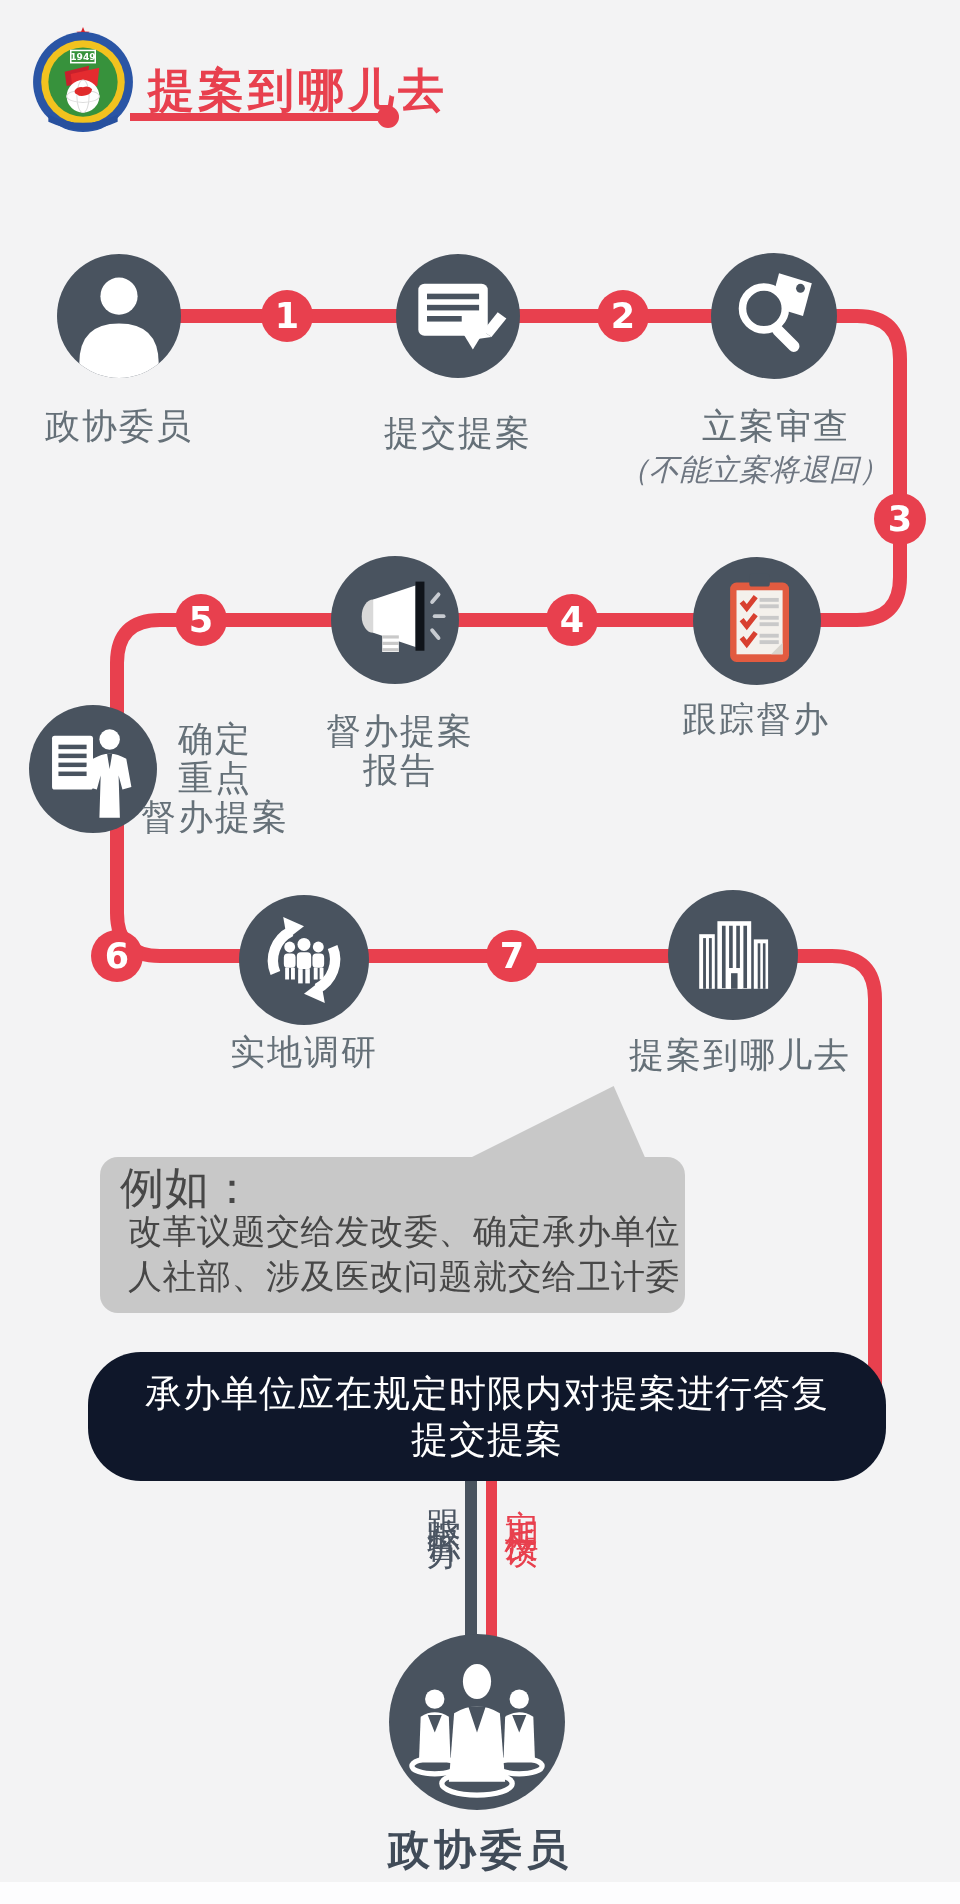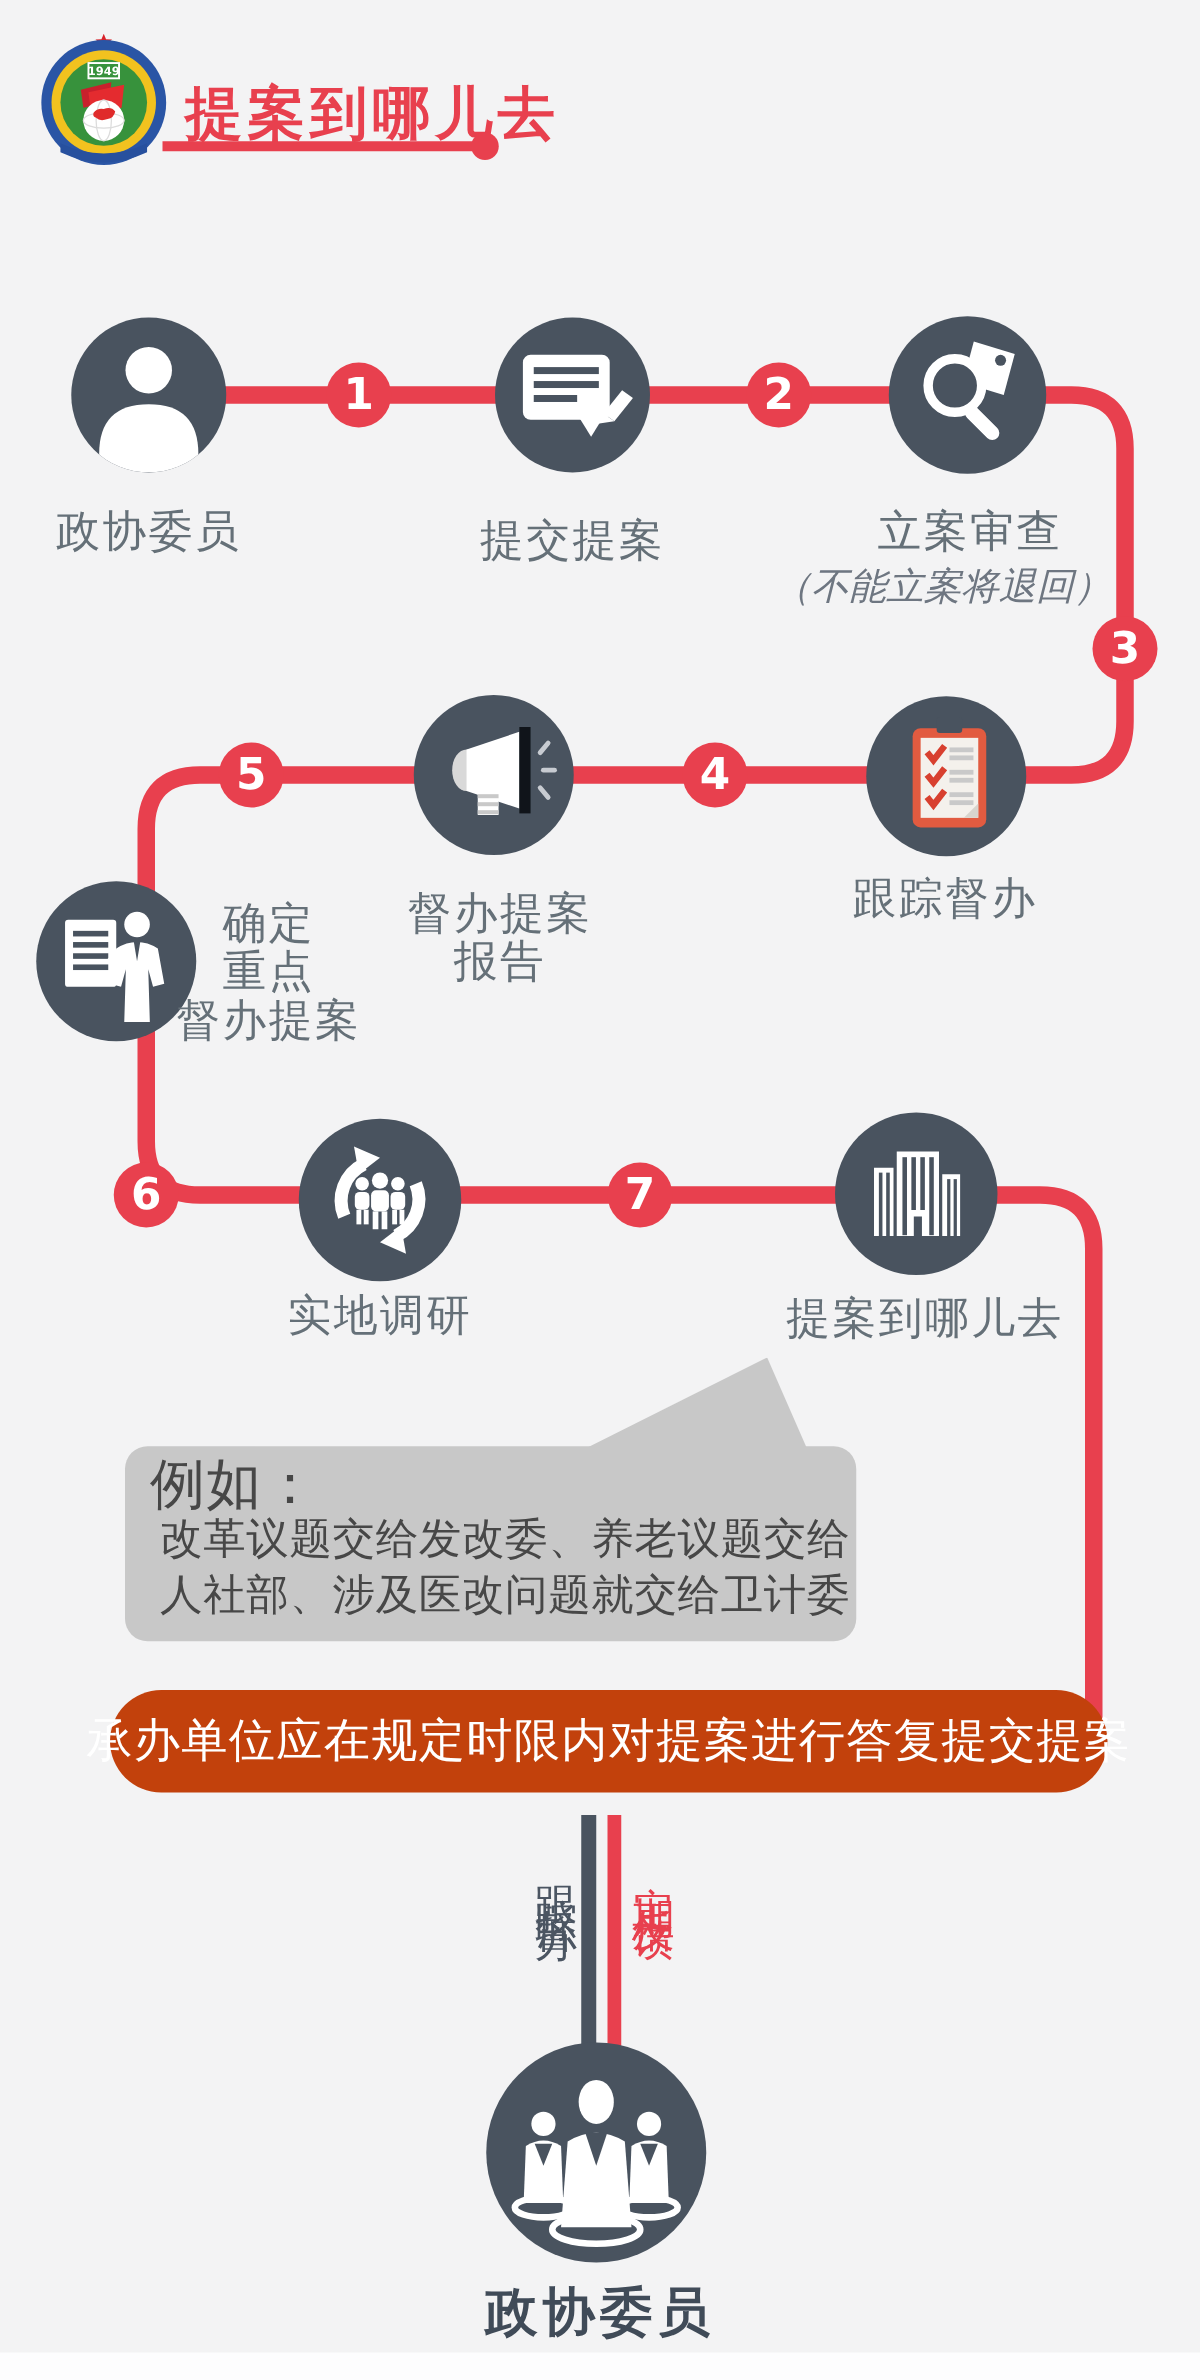--- a/index.html
+++ b/index.html
@@ -35,22 +35,22 @@
     position:absolute;left:100px;top:1157px;width:585px;height:156px;border-radius:18px;
     background:#c8c8c8;z-index:2;box-sizing:border-box;padding:10px 0 0 20px;color:#474747;
   }
   .bubble-tail{
     position:absolute;left:462px;top:1086px;width:185px;height:76px;background:#c8c8c8;z-index:2;
     -webkit-clip-path:polygon(0 100%,82% 0,100% 100%);clip-path:polygon(0 100%,82% 0,100% 100%);
   }
   .bubble .lead{font-size:44px;line-height:42px;letter-spacing:1px;}
   .bubble .bline{font-size:34px;line-height:45px;letter-spacing:0.5px;padding-left:8px;white-space:nowrap;}
   .banner{
-    position:absolute;left:88px;top:1352px;width:798px;height:82px;border-radius:53px;
-    background:#c2410c;color:#ffffff;z-index:3;display:flex;
+    position:absolute;left:88px;top:1352px;width:798px;height:129px;border-radius:53px;
+    background:#0f172a;color:#ffffff;z-index:3;display:flex;flex-direction:column;
     align-items:center;justify-content:center;
   }
   .banner div{font-size:37px;line-height:46px;letter-spacing:1px;white-space:nowrap;}
   .vtext{
     position:absolute;writing-mode:vertical-rl;text-orientation:upright;
     font-size:34px;letter-spacing:9px;z-index:2;
   }
   .vtext.dark{color:#4b5562;}
   .vtext.red{color:#e8404e;}
   .end-label{
@@ -251,21 +251,21 @@
     <div>确定</div>
     <div>重点</div>
     <div>督办提案</div>
   </div>
   <div class="label" style="left:194px;top:1036px;width:220px;font-family:Liberation Mono, monospace;">实地调研</div>
   <div class="label" style="left:620px;top:1036px;width:240px;">提案到哪儿去</div>
 
   <div class="bubble-tail"></div>
   <div class="bubble">
     <div class="lead">例如：</div>
-    <div class="bline">改革议题交给发改委、养老议题交给</div>
+    <div class="bline">改革议题交给发改委、确定承办单位</div>
     <div class="bline">人社部、涉及医改问题就交给卫计委</div>
   </div>
 
   <div class="banner">
     <div>承办单位应在规定时限内对提案进行答复</div>
     <div>提交提案</div>
   </div>
 
   <div class="vtext dark" style="left:421px;top:1482px;">跟踪督办</div>
   <div class="vtext red" style="left:499px;top:1482px;">定期反馈</div>

